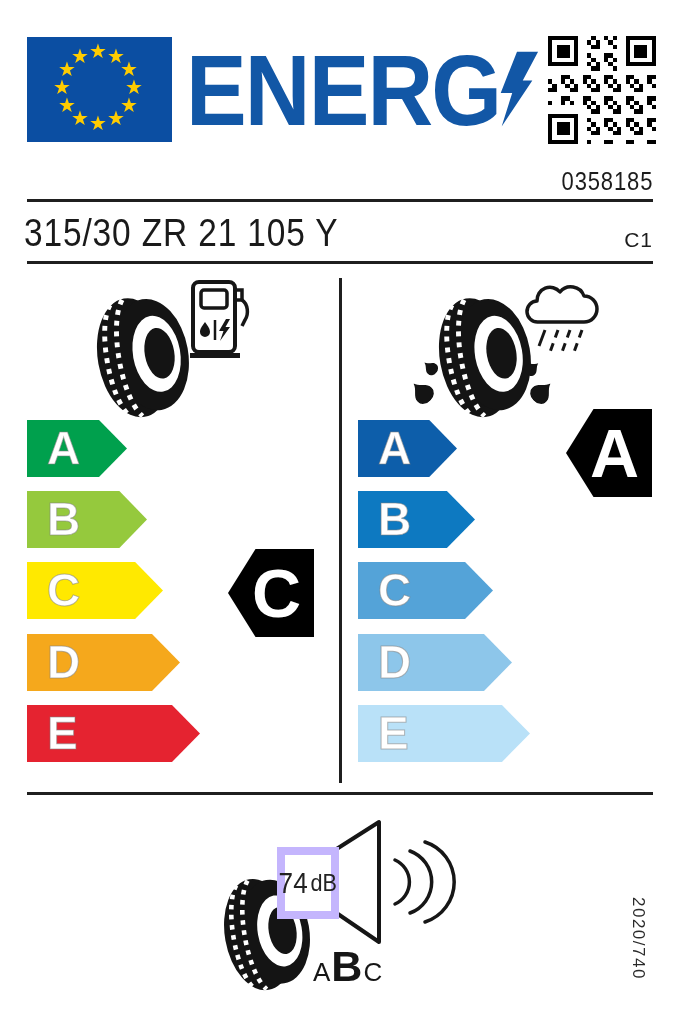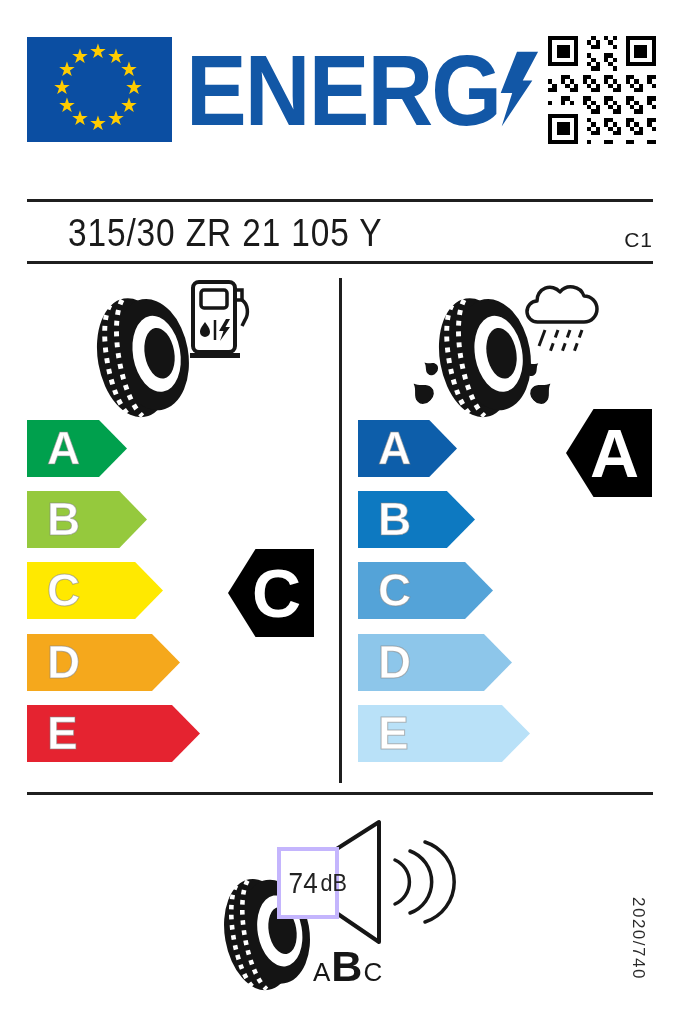--- a/index.html
+++ b/index.html
@@ -10,32 +10,32 @@
   
   #flag{left:27px;top:37px;width:145px;height:105px;}
   .star{position:absolute;font-size:20px;line-height:20px;}
   #energ{left:186px;top:40px;height:100px;font-weight:700;font-size:101px;line-height:100px;
          letter-spacing:-2px;display:inline-block;transform:scaleX(.9);transform-origin:0 50%;}
   
   .brand-txt{font-size:25px;color:#1c1c1c;letter-spacing:.5px;}
   .cond{display:inline-block;transform:scaleX(.84);transform-origin:0 50%;}
   .cond-r{display:inline-block;transform:scaleX(.88);transform-origin:100% 50%;}
   
-  #size-text{left:24px;top:212px;font-size:38px;color:#1a1a1a;margin-left:44px;}
+  #size-text{left:24px;top:212px;font-size:38px;color:#1a1a1a;}
   #class-text{right:27px;top:228px;font-size:21px;color:#1d1d1d;letter-spacing:1px;}
   
   .arrow-row{position:absolute;height:57px;display:flex;align-items:center;}
   .arrow-row .glyph{font-size:46px;font-weight:700;color:#fff;padding-left:20px;line-height:57px;
                     -webkit-text-stroke:1px rgba(125,125,125,.55);}
   .sel-arrow{position:absolute;display:flex;align-items:center;justify-content:flex-end;
              clip-path:polygon(32% 0,100% 0,100% 100%,32% 100%,0 50%);}
   .sel-arrow .glyph{font-size:68px;font-weight:700;color:#fff;padding-right:13px;line-height:1;}
   
-  #db-box{left:277px;top:847px;width:62px;height:72px;background:#fff;border:4px solid #c4b5fd;
-          box-sizing:border-box;display:flex;align-items:center;justify-content:space-between;
+  #db-box{left:277px;top:847px;width:62px;height:72px;background:#fff;border:8px solid #c4b5fd;
+          box-sizing:border-box;display:flex;align-items:center;justify-content:center;
           padding:12px 6px;z-index:3;}
   #db-box .v{font-size:29px;color:#222;transform:scaleX(.9);}
   #db-box .u{font-size:24px;color:#222;transform:scaleX(.9);}
   #abc{left:313px;top:942px;display:flex;align-items:baseline;z-index:3;letter-spacing:1px;}
   #abc .s{font-size:26px;color:#161616;}
   #abc .big{font-size:43px;font-weight:700;color:#161616;}
   #reg{left:628px;top:897px;writing-mode:vertical-rl;font-size:17px;letter-spacing:1.5px;color:#2a2a2a;}
   svg{display:block;}
 </style>
 </head>
@@ -196,20 +196,23 @@
       <rect x="4.32" y="4.32" width="21.6" height="21.6" fill="#fff"></rect>
       <rect x="8.64" y="8.64" width="12.96" height="12.96" fill="#000"></rect>
       <rect x="77.76" y="0" width="30.240000000000002" height="30.240000000000002" fill="#000"></rect>
       <rect x="82.08000000000001" y="4.32" width="21.6" height="21.6" fill="#fff"></rect>
       <rect x="86.4" y="8.64" width="12.96" height="12.96" fill="#000"></rect>
       <rect x="0" y="77.76" width="30.240000000000002" height="30.240000000000002" fill="#000"></rect>
       <rect x="4.32" y="82.08000000000001" width="21.6" height="21.6" fill="#fff"></rect>
       <rect x="8.64" y="86.4" width="12.96" height="12.96" fill="#000"></rect>
     </svg>
 
+  <div class="abs brand-txt" style="right:27px;top:167px">
+    <span class="cond-r" style="letter-spacing:1px">0358185</span>
+  </div>
 
   <div class="abs rule" style="left:27px;top:199px;width:626px;height:3px"></div>
 
   <div id="size-text" class="abs">
     <span class="cond" style="transform:scaleX(.88);letter-spacing:1px">315/30 ZR 21 105 Y</span>
   </div>
   <div id="class-text" class="abs">C1</div>
 
   <div class="abs rule" style="left:27px;top:261px;width:626px;height:3px"></div>
   <div class="abs rule" style="left:339px;top:278px;width:3px;height:505px"></div>

